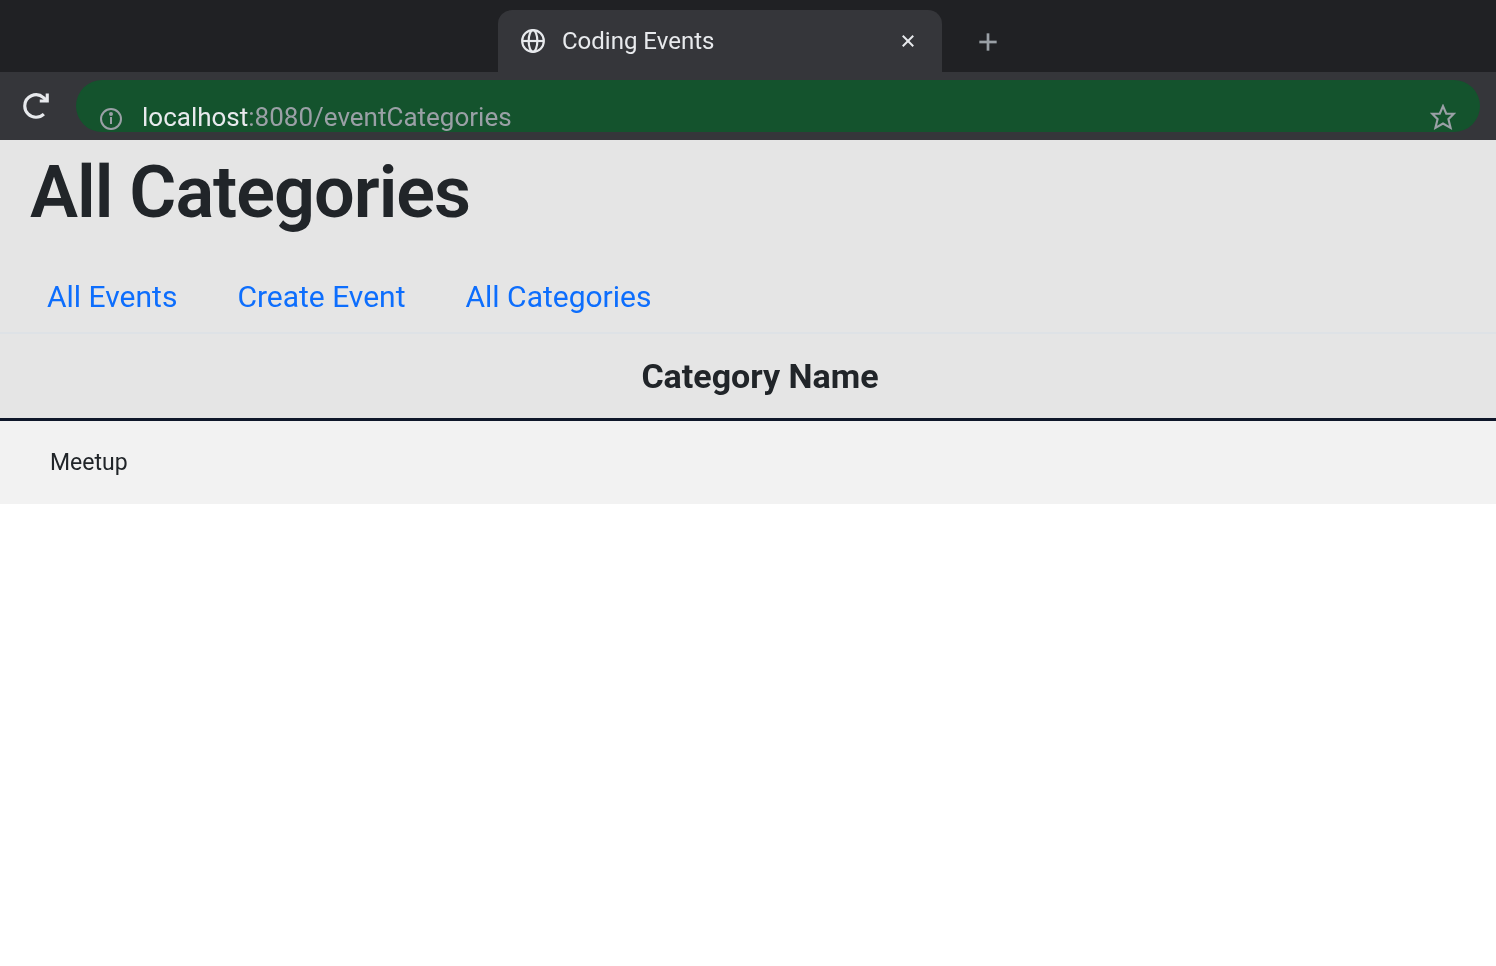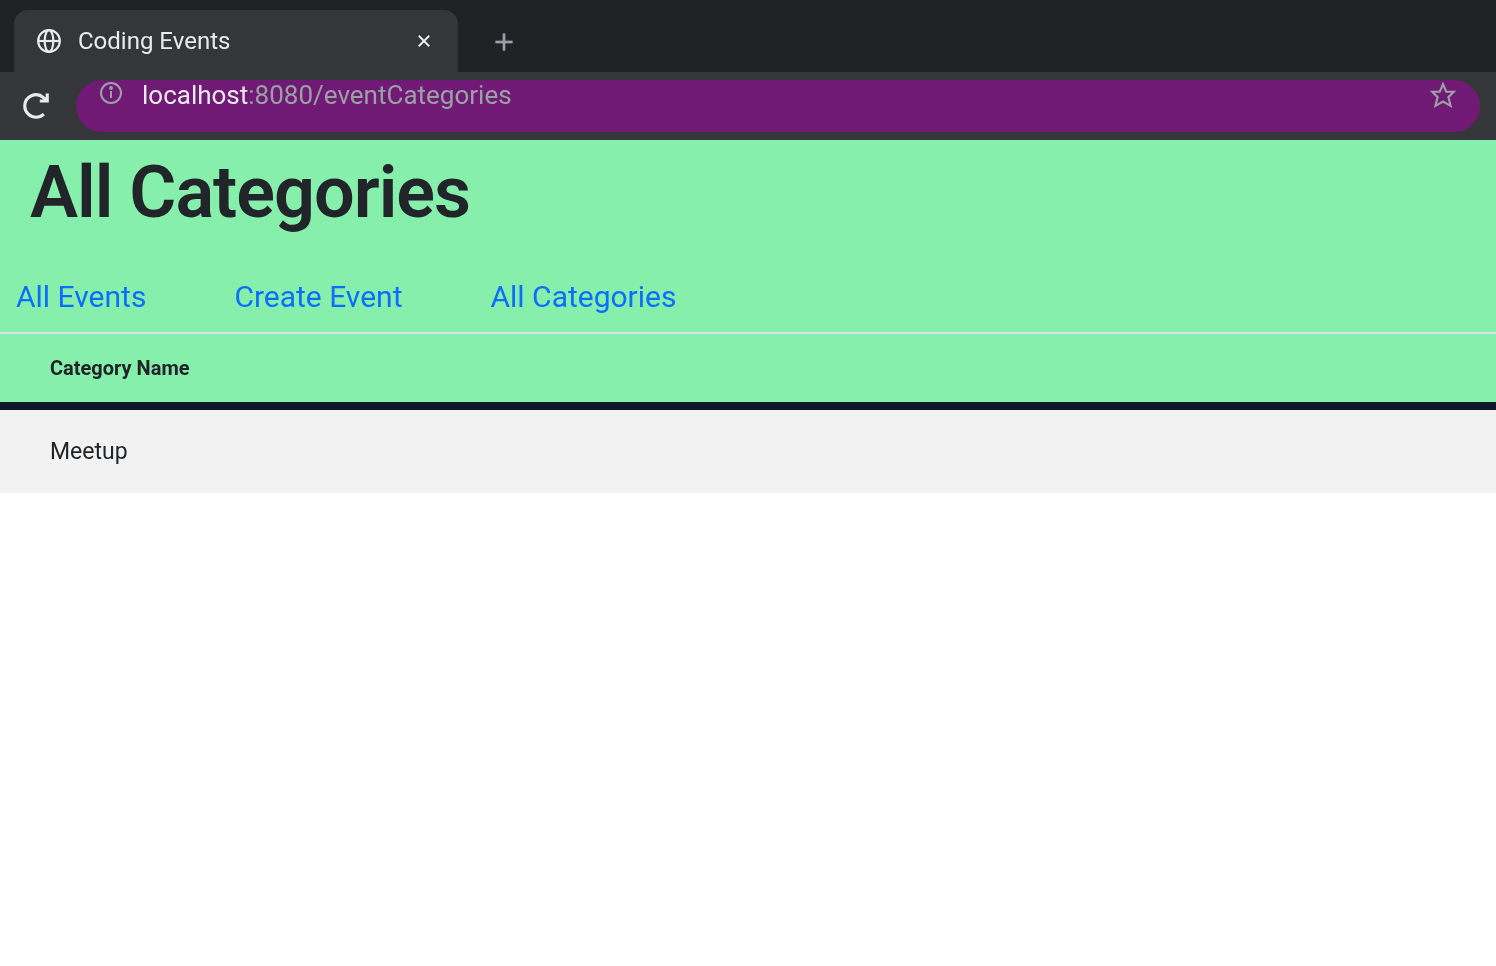--- a/index.html
+++ b/index.html
@@ -21,20 +21,21 @@
       background: #202124;
       width: 100%;
     }
     
     .tab-bar {
       display: flex;
       align-items: flex-end;
       height: 72px;
       padding-left: 14px;
       padding-top: 10px;
+      justify-content: center;
     }
     
     .tab {
       background: #35363a;
       display: flex;
       align-items: center;
       height: 62px;
       padding: 0 22px;
       border-top-left-radius: 14px;
       border-top-right-radius: 14px;
@@ -99,25 +100,25 @@
       display: flex;
       align-items: center;
       justify-content: center;
       color: #e8eaed;
       cursor: pointer;
       margin-right: 20px;
     }
     
     .address-bar {
       flex: 1;
-      background: #701a75;
+      background: #14532d;
       border-radius: 30px;
       height: 52px;
       display: flex;
-      align-items: flex-start;
+      align-items: flex-end;
       padding: 0 22px;
     }
     
     .site-info-icon {
       width: 26px;
       height: 26px;
       display: flex;
       align-items: center;
       justify-content: center;
       color: #9aa0a6;
@@ -144,35 +145,35 @@
       display: flex;
       align-items: center;
       justify-content: center;
       color: #9aa0a6;
       cursor: pointer;
     }
     
     
     .page-content {
       padding: 10px 30px 0 30px;
-      background: #86efac;
+      background: #e5e5e5;
     }
     
     .page-title {
       font-size: 72px;
       font-weight: 600;
       color: #212529;
       margin-bottom: 28px;
       letter-spacing: -1px;
     }
     
     .nav-links {
       display: flex;
-      gap: 88px;
-      padding: 16px 30px 18px 16px;
+      gap: 60px;
+      padding: 16px 30px 18px 47px;
       margin-left: -30px;
       margin-right: -30px;
     }
     
     .nav-link {
       color: #0d6efd;
       font-size: 30px;
       text-decoration: none;
       cursor: pointer;
     }
@@ -182,27 +183,27 @@
       margin-left: -30px;
       margin-right: -30px;
     }
     
     .table {
       width: 100%;
       border-collapse: collapse;
     }
     
     .table thead th {
-      text-align: left;
-      font-size: 20px;
+      text-align: center;
+      font-size: 34px;
       font-weight: 700;
       color: #212529;
       padding: 22px 26px 22px 50px;
       border-top: 2px solid #dee2e6;
-      border-bottom: 8px solid #0f172a;
+      border-bottom: 3px solid #0f172a;
     }
     
     .table tbody td {
       text-align: left;
       font-size: 23px;
       color: #212529;
       padding: 28px 26px 28px 50px;
       background: #f2f2f2;
     }
   </style>

